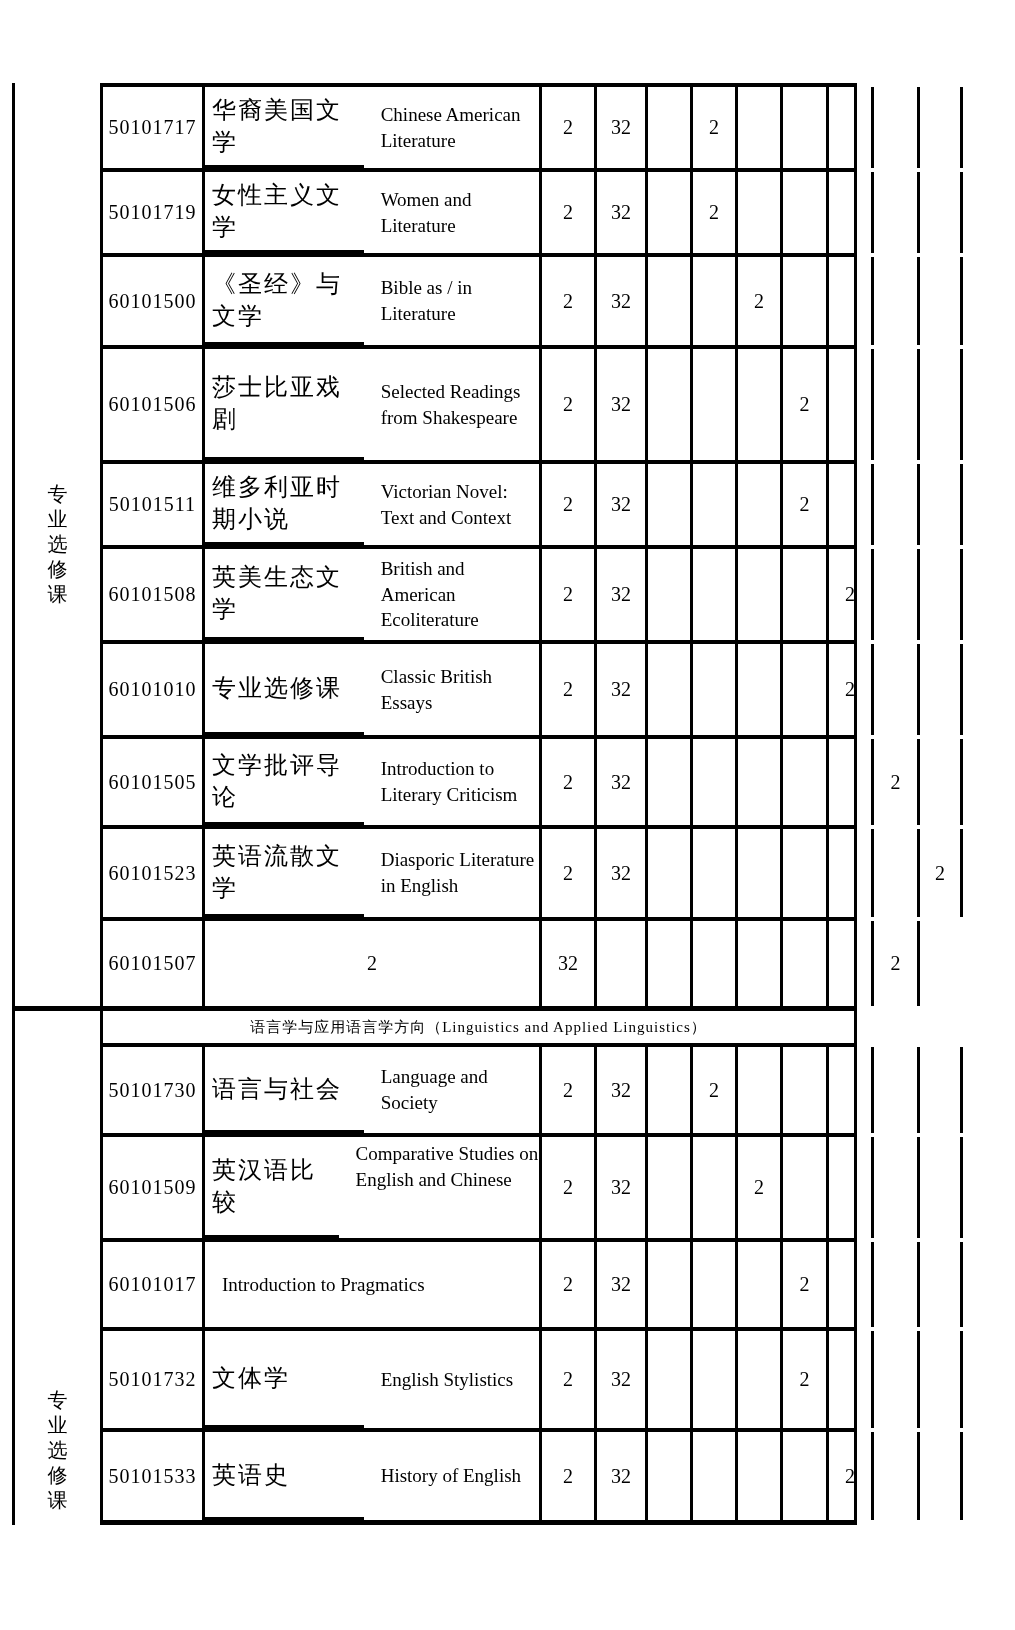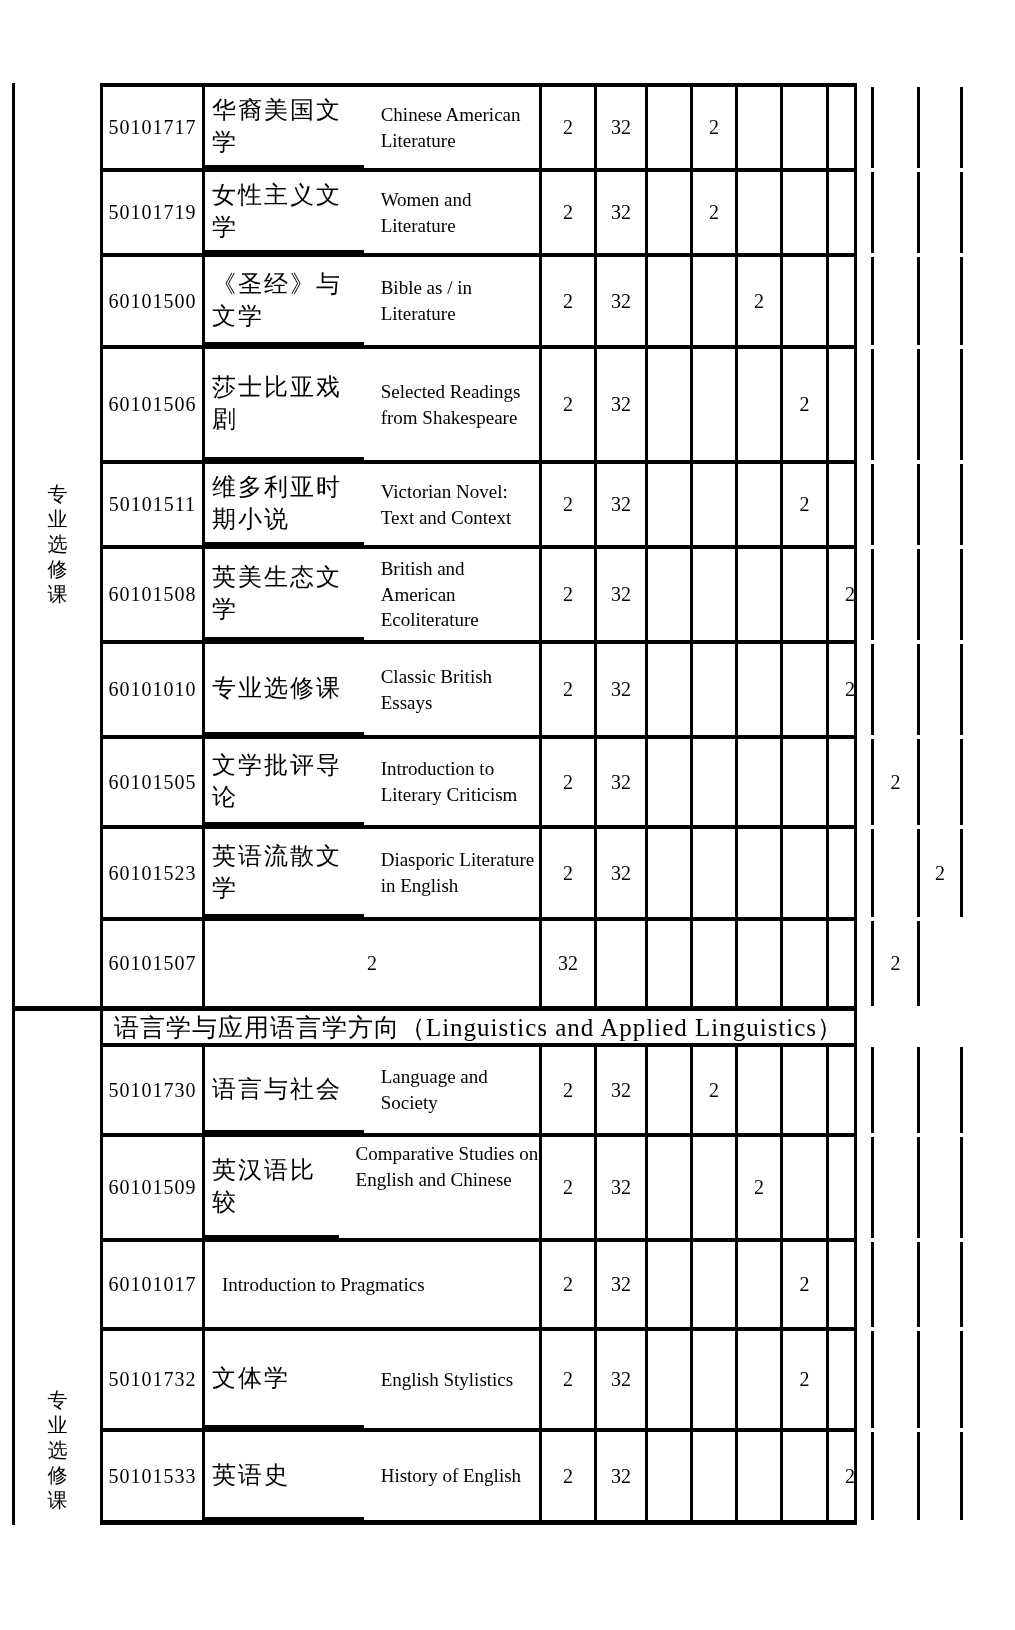--- a/index.html
+++ b/index.html
@@ -43,21 +43,21 @@
   }
   .name .en{
     flex:1 1 50%;display:flex;align-items:center;padding-left:17px;
     font-size:19px;line-height:1.35;
   }
   .row.en-wrap .zh{flex:0 0 40%;}
   .row.en-wrap .en{align-items:flex-start;padding-top:4px;}
   .section-header{
     display:flex;align-items:center;justify-content:center;
     height:37px;border-top:5px solid #000;box-sizing:border-box;
-    font-size:25px;letter-spacing:1px;
+    font-size:15px;letter-spacing:1px;
   }
 </style>
 </head>
 <body>
 
 <div class="table-wrap">
 
   <div class="label-col">
     <div class="label-cell sec1">
       <div class="vtext">专业选修课</div>

